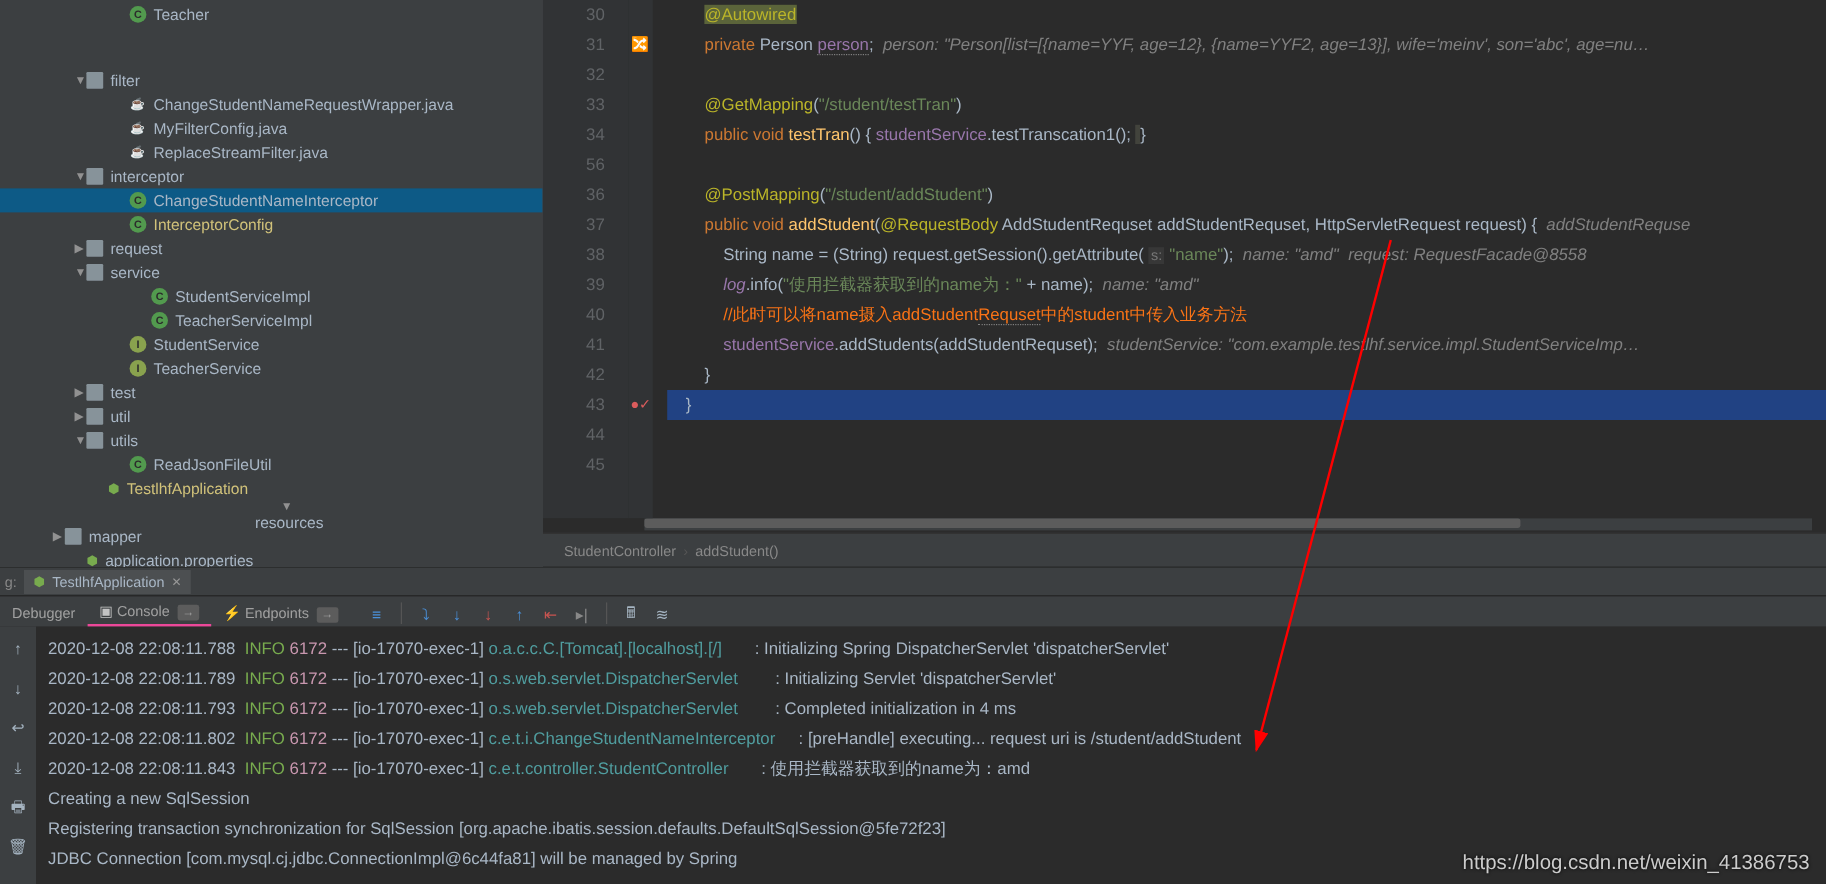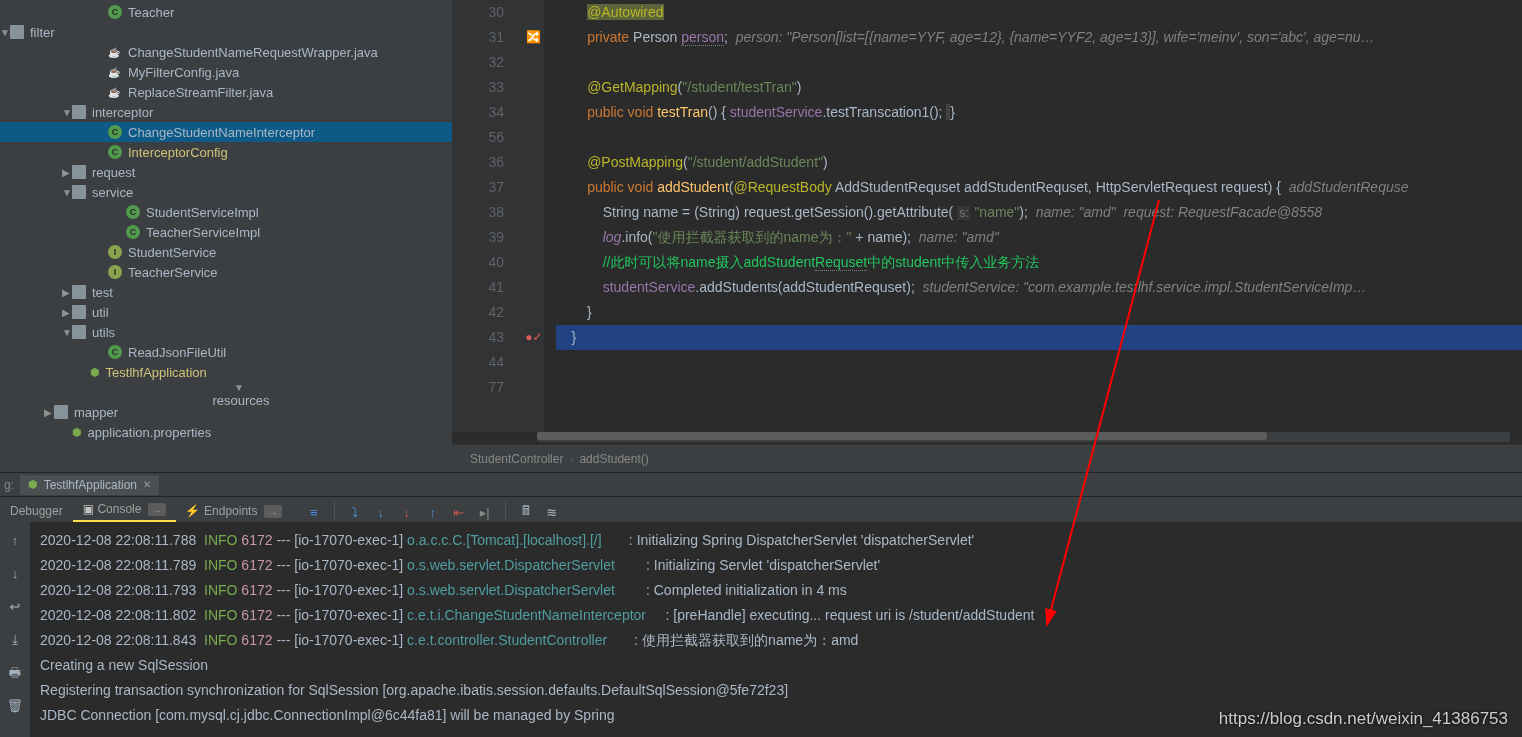--- a/index.html
+++ b/index.html
@@ -25,40 +25,40 @@
 .gutter-line { height: 25px; }
 .gutter-icons { width: 20px; background: #313335; }
 .gutter-icons .icon { height: 25px; display:flex; align-items:center; justify-content:center; font-size:12px; }
 .code-lines { flex: 1; padding-left: 12px; white-space: pre; overflow-x: auto; }
 .code-line { height: 25px; }
 .code-line.highlighted { background: #214283; }
 .kw { color: #cc7832; }
 .anno { color: #bbb529; }
 .anno-hl { background: #5b643a; color: #bbb529; }
 .str { color: #6a8759; }
-.cmt { color: #22c55e; }
+.cmt { color: #f97316; }
 .cmt-i { color: #808080; font-style: italic; }
 .method { color: #ffc66d; }
 .field { color: #9876aa; }
 .type { color: #a9b7c6; }
 .log { color: #9876aa; font-style: italic; }
 .param-hint { color: #787878; background:#373737; padding: 0 2px; font-size: 12px; }
 .breadcrumb-bar { height: 28px; background: #3c3f41; display: flex; align-items: center; padding-left: 18px; color: #888888; font-size: 12px; border-top: 1px solid #323232; }
 .breadcrumb-bar .sep { margin: 0 6px; color: #555; }
 .scrollbar-h { height: 10px; background: #3c3f41; margin: 0 12px 2px 85px; }
 .scrollbar-h .thumb { height: 8px; width: 75%; background: #5c5c5c; border-radius: 2px; }
 
 .debug-tabs { height: 24px; background: #3c3f41; display: flex; align-items: center; border-top: 1px solid #232323; padding-left: 4px; font-size: 12px; }
 .debug-tab { padding: 3px 8px; display: flex; align-items: center; gap: 4px; cursor: pointer; }
 .debug-tab.active { background: #4c4f51; }
 .close-tab { color: #999; font-size: 10px; margin-left: 2px; }
 
 .tool-row { height: 26px; background: #3c3f41; display: flex; align-items: flex-end; border-top: 1px solid #232323; font-size: 12px; }
 .tool-tab { padding: 4px 10px; cursor: pointer; color: #a1a1a1; }
-.tool-tab.active { border-bottom: 2px solid #fde047; }
+.tool-tab.active { border-bottom: 2px solid #ec4899; }
 .tool-tab .tag { background: #5c5c5c; padding: 1px 4px; border-radius: 2px; font-size: 10px; margin-left: 3px; }
 .tool-icons { display: flex; gap: 6px; margin-left: 12px; color: #a4b3c0; }
 .tool-icons span { width: 20px; height: 20px; display:flex; align-items:center; justify-content:center; cursor:pointer; font-size: 13px; }
 .div-v { width: 1px; height: 18px; background: #555; margin: 0 4px; }
 
 .console { height: 215px; background: #2b2b2b; font-family: 'Consolas', monospace; font-size: 14px; line-height: 25px; display: flex; }
 .console-icons { width: 30px; background: #3c3f41; display: flex; flex-direction: column; align-items: center; padding-top: 6px; gap: 8px; color: #a4b3c0; font-size: 13px; }
 .console-icons span { cursor:pointer; }
 .console-text { flex: 1; padding: 6px 10px; white-space: pre; overflow: hidden; }
 .log-line { color: #a9b7c6; }
@@ -72,21 +72,21 @@
 </head>
 <body>
 
 <div class="main-area">
   <div class="project-tree" id="tree">
       <div class="tree-item" style="padding-left: 98px;">
         <span class="arrow"></span>
         <span class="icon-circle icon-class">C</span>
         <span class="tree-label">Teacher</span>
       </div>
-      <div class="tree-item" style="">
+      <div class="tree-item" style="padding-left: 62px; margin-top: 35px;">
         <span class="arrow down"></span>
         <span class="icon-folder"></span>
         <span class="tree-label">filter</span>
       </div>
       <div class="tree-item" style="padding-left: 98px;">
         <span class="arrow"></span>
         <span class="icon-java">☕</span>
         <span class="tree-label">ChangeStudentNameRequestWrapper.java</span>
       </div>
       <div class="tree-item" style="padding-left: 98px;">
@@ -196,21 +196,21 @@
           <div class="gutter-line">56</div>
           <div class="gutter-line">36</div>
           <div class="gutter-line">37</div>
           <div class="gutter-line">38</div>
           <div class="gutter-line">39</div>
           <div class="gutter-line">40</div>
           <div class="gutter-line">41</div>
           <div class="gutter-line">42</div>
           <div class="gutter-line">43</div>
           <div class="gutter-line">44</div>
-          <div class="gutter-line">77</div>
+          <div class="gutter-line">45</div>
         </div>
       <div class="gutter-icons" id="giconcol">
           <div class="icon"></div>
           <div class="icon">
             <span style="color:#499c54">🔀</span>
           </div>
           <div class="icon"></div>
           <div class="icon"></div>
           <div class="icon"></div>
           <div class="icon"></div>

